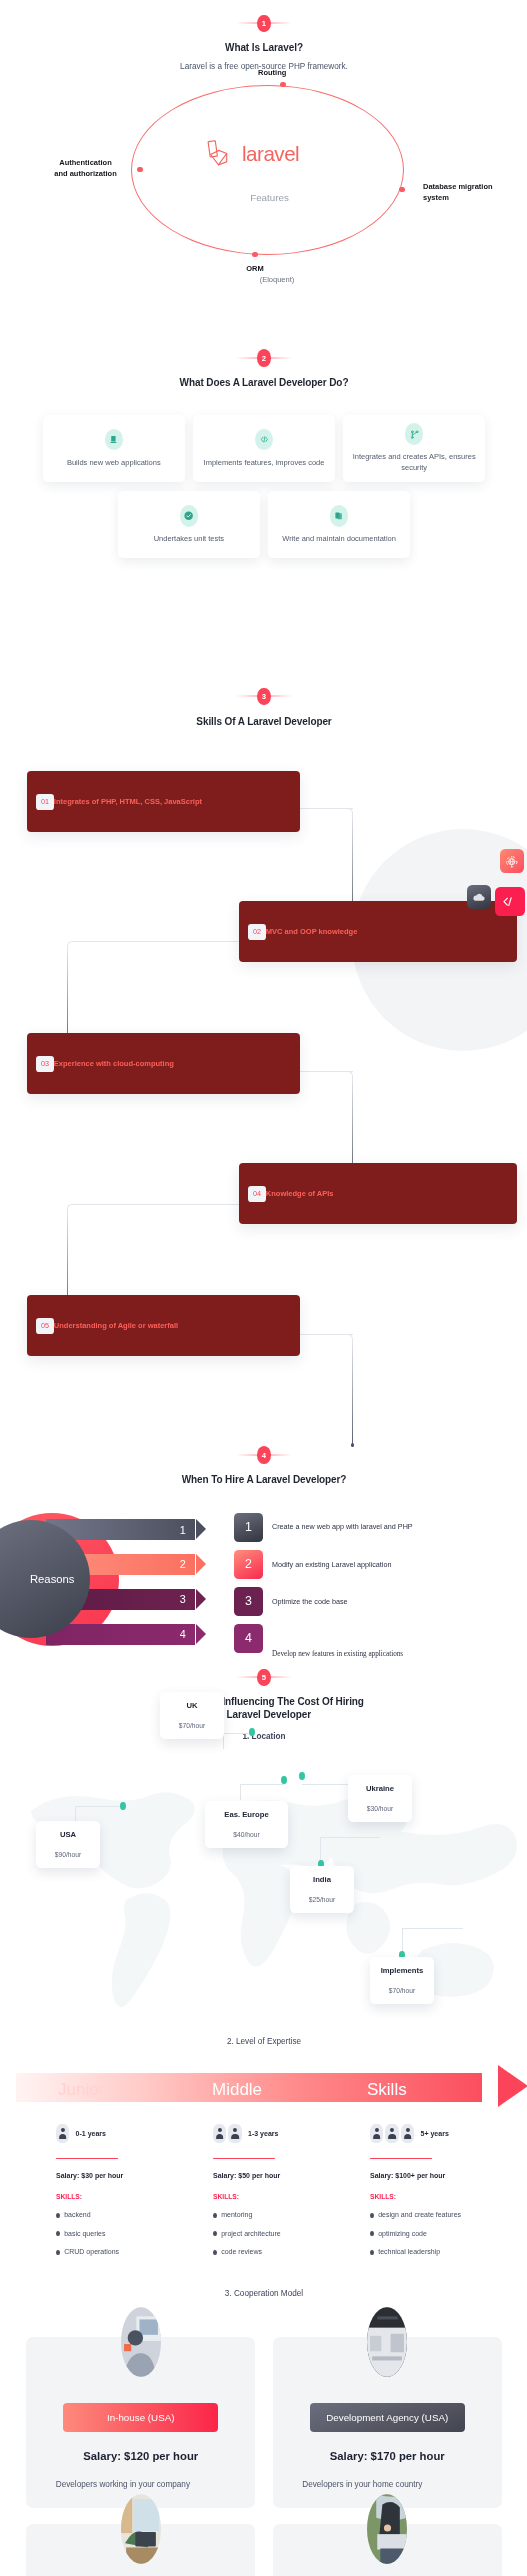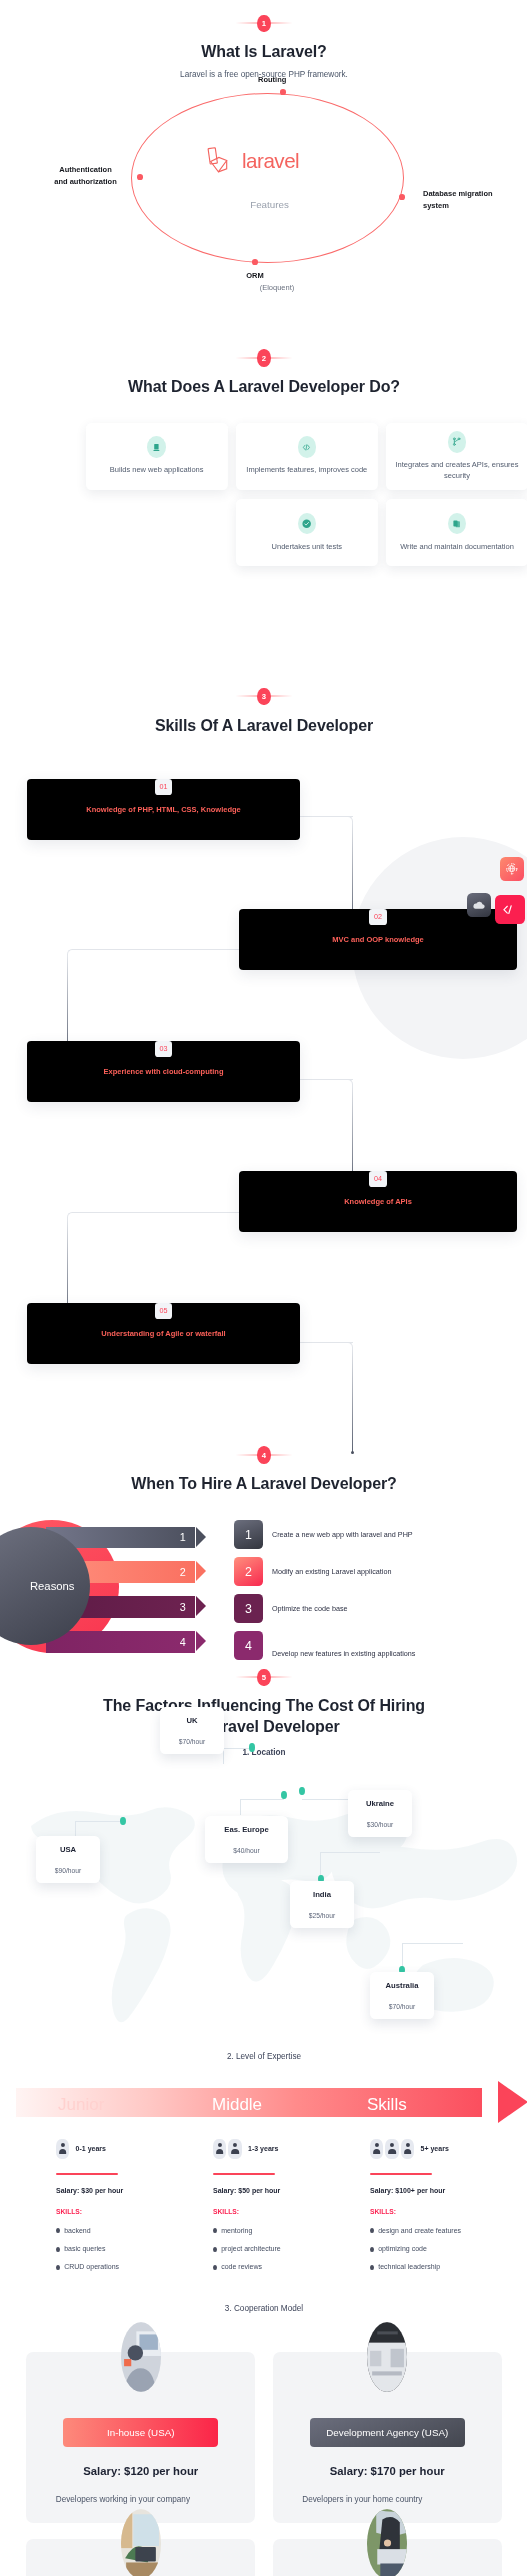--- a/index.html
+++ b/index.html
@@ -13,21 +13,21 @@
   .page { width: 528px; position: relative; overflow: hidden; }
 
   
   .sec-badge { position: relative; height: 24px; display: flex; align-items: center; justify-content: center; }
   .sec-badge .rule { position: absolute; top: 50%; left: 50%; transform: translate(-50%, -50%); width: 57px; height: 1px;
       background: linear-gradient(90deg, rgba(255,90,95,0) 0%, #ff5a5f 50%, rgba(255,90,95,0) 100%); }
   .sec-badge .pill { position: relative; width: 13.4px; height: 17.5px; border-radius: 50%;
       background: #fb4459; color: #fff; display: flex; align-items: center; justify-content: center;
       font-size: 7.7px; font-weight: 700; z-index: 2; }
 
-  h2.sec-title { text-align: center; font-size: 16px; font-weight: 700; letter-spacing: -0.1px;
+  h2.sec-title { text-align: center; font-size: 10px; font-weight: 700; letter-spacing: -0.1px;
       color: #1f2430; line-height: 1.28; margin-top: 7.2px; }
   .sec-sub { text-align: center; font-size: 8.2px; color: #4a5568; margin-top: 7.2px; font-weight: 400; }
   .sub-head { text-align: center; font-size: 8.2px; color: #3d4459; font-weight: 500; }
 
   
   .s1 { padding-top: 11.3px; height: 309px; position: relative; }
   .circle-wrap { position: relative; width: 528px; height: 185px; margin-top: 10.3px; }
   .big-circle { position: absolute; left: 131px; top: 3.1px; width: 273px; height: 170px;
       border: 0.8px solid #fa6a6a; border-radius: 50%; }
   .dot { position: absolute; width: 5.7px; height: 5.7px; background: #fb5a62; border-radius: 50%; }
@@ -41,41 +41,41 @@
   .lbl.lbl-right { left: 423px; top: 99px; width: 103px; text-align: left; }
   .lbl.lbl-bottom { left: 214px; top: 181px; width: 82px; text-align: center; }
   .lbl .muted { color: #6b7280; font-weight: 500; margin-left: 44px; }
   .laravel-logo { position: absolute; left: 206px; top: 57px; width: 124px; display: flex; align-items: center; gap: 6px; }
   .laravel-word { font-size: 20.6px; color: #f4645f; letter-spacing: -0.5px; font-weight: 400; }
   .features-word { position: absolute; left: 223px; top: 110px; width: 93px; text-align: center;
       font-size: 9.8px; color: #9aa1ad; }
 
   
   .s2 { padding-top: 37px; height: 361px; }
-  .cardrow { display: flex; justify-content: flex-end; gap: 8.2px; margin-top: 25px; }
+  .cardrow { display: flex; justify-content: center; gap: 8.2px; margin-top: 25px; }
   .dcard { width: 142px; height: 67px; background: #fff; border-radius: 5.2px;
       box-shadow: 0 3.1px 10.3px rgba(40,50,80,0.09); display: flex; flex-direction: column;
       align-items: center; justify-content: center; padding: 5.2px 8.2px; }
   .dcard .ico { width: 18.5px; height: 21.6px; border-radius: 50%; background: #d2f2ea;
       display: flex; align-items: center; justify-content: center; margin-bottom: 7.2px; color: #2fa58c; }
   .dcard .txt { text-align: center; font-size: 7.5px; color: #525c6e; line-height: 1.42; }
   .cardrow.r2 { margin-top: 9.3px; }
 
   
   .s3 { padding-top: 14.4px; height: 644px; position: relative; }
   .grey-circle { position: absolute; right: -46px; top: 98px; width: 222px; height: 222px;
       background: #f3f4f6; border-radius: 50%; z-index: 0; }
   .tile { position: absolute; width: 24px; height: 24px; border-radius: 5.2px; z-index: 4;
       display: flex; align-items: center; justify-content: center; color: #fff; }
   .tile.t-globe { right: 4.1px; top: 118px; background: linear-gradient(135deg,#fd8a6e,#fb4d63); }
   .tile.t-cloud { right: 37px; top: 154px; background: linear-gradient(160deg,#6a6d7c,#32353f); }
   .tile.t-code  { right: 3.1px;  top: 156px; background: #fb1f4f; width: 30px; height: 29px; }
-  .skill { position: absolute; background: #000000; border-radius: 4.1px; z-index: 3;
+  .skill { position: absolute; background: #7f1d1d; border-radius: 4.1px; z-index: 3;
       box-shadow: 0 4.1px 13.4px rgba(45,55,90,0.10); display: flex; align-items: center;
-      padding: 0 9.3px; gap: 10px; flex-direction: column; }
+      padding: 0 9.3px; gap: 0; }
   .skill .num { width: 17.5px; height: 15.5px; background: #f2f4f7; border-radius: 3.1px; flex: none;
       display: flex; align-items: center; justify-content: center; font-size: 7.2px; color: #fb4459; font-weight: 500; }
   .skill .name { font-size: 7.5px; font-weight: 600; color: #fb6059; line-height: 1.45; }
   .conn { position: absolute; z-index: 2; }
   .conn .h { position: absolute; height: 0.7px; background: #e2e5ea; }
   .conn .v { position: absolute; width: 0.7px; background: linear-gradient(180deg,#e2e5ea,#5c6373); }
   .conn .tip { position: absolute; width: 3.1px; height: 3.1px; border-radius: 50%; background: #4b5160; }
   .conn .corner { position: absolute; width: 7.2px; height: 7.2px; border-top: 0.7px solid #e2e5ea;
       border-right: 0.7px solid #e2e5ea; border-top-right-radius: 5.2px; }
   .conn .cornerL { position: absolute; width: 7.2px; height: 7.2px; border-top: 0.7px solid #e2e5ea;
@@ -101,21 +101,21 @@
   .a3::after { border-left: 10.8px solid #6d2250; }
   .a4 { left: 46px; top: 116px; width: 149px; background: linear-gradient(90deg,#7f2463,#8b2a6d); }
   .a4::after { border-left: 10.8px solid #8b2a6d; }
   .rnum { position: absolute; left: 234px; width: 29px; height: 29px; border-radius: 4.6px;
       display: flex; align-items: center; justify-content: center; color: #fff; font-size: 12.4px; }
   .rtxt { position: absolute; left: 272px; font-size: 7.2px; color: #2b2f42; font-weight: 500; }
   .n1 { top: 5.2px;  background: linear-gradient(160deg,#6b6e7d,#33363f); }
   .n2 { top: 42px;  background: linear-gradient(150deg,#ff8f7d,#f8294f); }
   .n3 { top: 79px; background: #6b2250; }
   .n4 { top: 116px; background: #8b2a6d; }
-  .t1 { top: 14.4px; } .t2 { top: 52px; } .t3 { top: 89px; } .t4 { top: 134px; }
+  .t1 { top: 14.4px; } .t2 { top: 52px; } .t3 { top: 89px; } .t4 { top: 142px; font-family: Liberation Serif, serif; }
 
   
   .s5 { padding-top: 11.3px; position: relative; }
   .map-wrap { position: relative; width: 528px; height: 283px; margin-top: 7.2px; }
   .map-bg { position: absolute; inset: 0; opacity: 0.5; }
   .pin { position: absolute; width: 5.7px; height: 8.2px; border-radius: 50%; background: #34c6a4; }
   .plink { position: absolute; background: #dfe6ec; }
   .mcard { position: absolute; width: 64px; background: #fff; border-radius: 5.2px;
       box-shadow: 0 4.1px 11.3px rgba(45,55,90,0.12); padding: 9.3px 3.1px; text-align: center; }
   .mcard .cc { font-size: 7.7px; font-weight: 700; color: #1d2233; }
@@ -327,21 +327,21 @@
     </div>
     <div class="conn" style="left:289px;top:603px;">
       <div class="h" style="left:7.2px;top:0;width:57px;"></div>
       <div class="corner" style="left:57px;top:0;"></div>
       <div class="v" style="left:63px;top:6.7px;height:103px;"></div>
       <div class="tip" style="left:62px;top:109px;"></div>
     </div>
 
     <div class="skill" style="left:27px;top:40px;width:273px;height:61px;">
       <div class="num">01</div>
-      <div class="name">Knowledge of PHP, HTML, CSS, Knowledge</div>
+      <div class="name">Integrates of PHP, HTML, CSS, JavaScript</div>
     </div>
     <div class="skill" style="left:239px;top:170px;width:278px;height:61px;">
       <div class="num">02</div>
       <div class="name">MVC and OOP knowledge</div>
     </div>
     <div class="skill" style="left:27px;top:302px;width:273px;height:61px;">
       <div class="num">03</div>
       <div class="name">Experience with cloud-computing</div>
     </div>
     <div class="skill" style="left:239px;top:432px;width:278px;height:61px;">
@@ -449,21 +449,21 @@
     <div class="pin" style="left:318px;top:111px;"></div>
     <div class="mcard" style="left:290px;top:117px;">
       <div class="cc">India</div>
       <div class="cp">$25/hour</div>
     </div>
 
     <div class="plink" style="left:402px;top:179px;width:1px;height:23px;"></div>
     <div class="plink" style="left:402px;top:179px;width:61px;height:1px;"></div>
     <div class="pin" style="left:399px;top:202px;"></div>
     <div class="mcard" style="left:370px;top:208px;">
-      <div class="cc">Australia</div>
+      <div class="cc">Implements</div>
       <div class="cp">$70/hour</div>
     </div>
   </div>
 
   <div class="s6">
     <div class="sub-head">2. Level of Expertise</div>
     <div class="exp-arrow">
       <div class="exp-bar"></div>
       <div class="exp-head"></div>
       <div class="exp-lvl l1">Junior</div>

